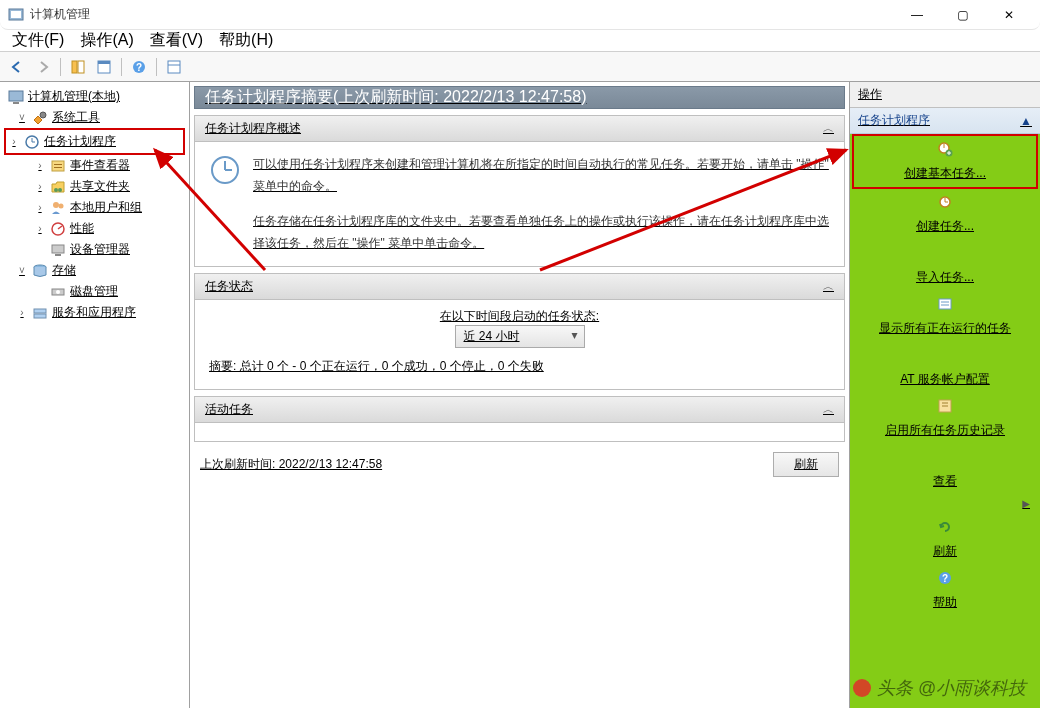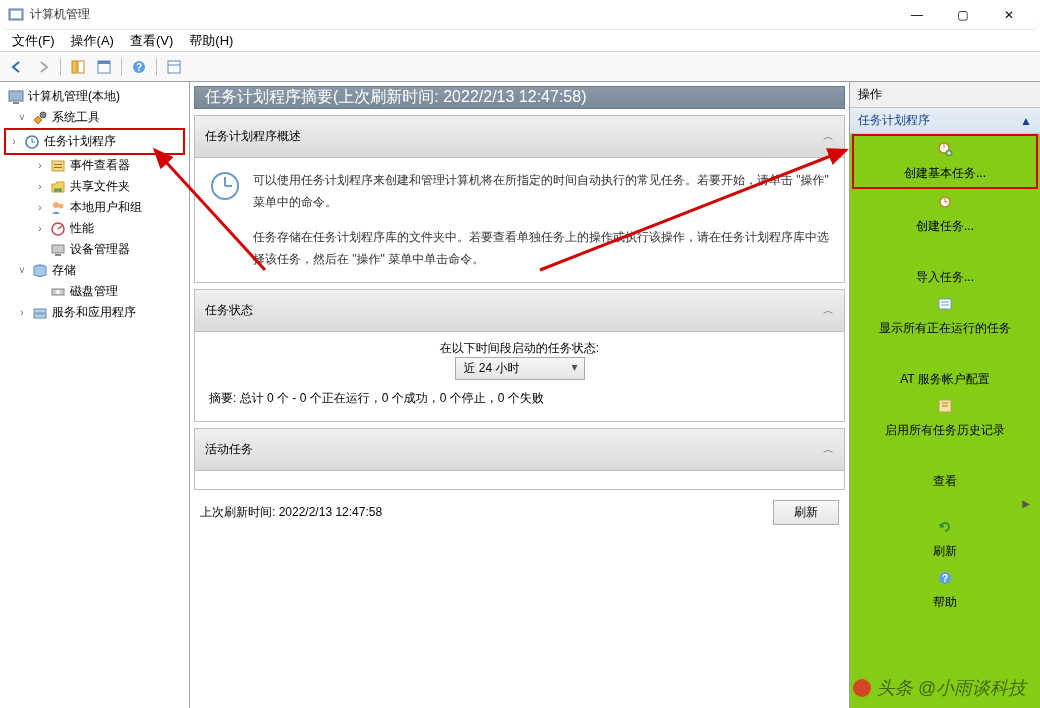--- a/index.html
+++ b/index.html
@@ -6,46 +6,46 @@
 body { font-family: "Microsoft YaHei", "Segoe UI", sans-serif; font-size: 12px; background: #fff; width: 1040px; height: 708px; overflow: hidden; position: relative; }
 
 
 .titlebar { height: 30px; display: flex; align-items: center; padding: 0 8px; border-bottom: 1px solid #e5e5e5; border-radius: 8px; }
 .titlebar .app-icon { width: 16px; height: 16px; margin-right: 6px; }
 .titlebar .title { flex: 1; font-size: 12px; color: #333; }
 .win-controls { display: flex; }
 .win-btn { width: 46px; height: 30px; display: flex; align-items: center; justify-content: center; cursor: pointer; }
 
 
-.menubar { height: 22px; display: flex; align-items: center; padding: 0 4px; border-bottom: 1px solid #d0d0d0; font-size: 13px; }
+.menubar { height: 22px; display: flex; align-items: center; padding: 0 4px; border-bottom: 1px solid #d0d0d0; font-size: 16px; }
 .menubar .menu-item { padding: 2px 8px; cursor: pointer; }
 
 
 .toolbar { height: 30px; display: flex; align-items: center; padding: 0 6px; gap: 4px; border-bottom: 1px solid #a0a0a0; background: #f8f8f8; }
 .tool-btn { width: 22px; height: 22px; display: flex; align-items: center; justify-content: center; border: 1px solid transparent; cursor: pointer; }
 .tool-sep { width: 1px; height: 18px; background: #c0c0c0; margin: 0 2px; }
 
 
-.main { display: flex; height: calc(708px - 30px - 22px - 30px); }
+.main { display: flex; height: calc(708px - 30px - 22px - 30px); text-decoration: underline; }
 .tree-pane { width: 190px; border-right: 1px solid #a0a0a0; padding: 4px 2px; overflow: hidden; background: #fff; }
 .content-pane { flex: 1; border-right: 1px solid #a0a0a0; display: flex; flex-direction: column; padding: 4px; background: #fff; position: relative; }
 .actions-pane { width: 190px; background: #84cc16; }
 
 
 .tree-node { display: flex; align-items: center; padding: 2px 2px; white-space: nowrap; cursor: pointer; }
 .tree-toggle { width: 12px; text-align: center; color: #666; font-size: 10px; }
 .tree-icon { width: 16px; height: 16px; margin: 0 4px; display: flex; align-items: center; justify-content: center; }
 .indent-1 { padding-left: 14px; }
 .indent-2 { padding-left: 32px; }
 .highlight-red { border: 2px solid #d20000; padding: 1px 2px; margin: 0 2px; }
 
 
 .summary-header { background: linear-gradient(#8a99a8, #7a8998); color: #fff; padding: 0 10px; font-size: 16px; border: 1px solid #6a7a8a; }
 .section-box { border: 1px solid #bfbfbf; margin-top: 6px; }
-.section-header { background: linear-gradient(#f0f0f0, #dadada); padding: 12px 10px; border-bottom: 1px solid #bfbfbf; display: flex; justify-content: space-between; align-items: center; }
+.section-header { background: linear-gradient(#f0f0f0, #dadada); padding: 4px 10px; border-bottom: 1px solid #bfbfbf; display: flex; justify-content: space-between; align-items: center; }
 .up-chevron { color: #555; font-size: 11px; }
 .section-body { padding: 12px 14px; font-size: 12px; color: #333; line-height: 1.8; }
 .overview-flex { display: flex; gap: 12px; }
 .clock-icon { width: 32px; height: 32px; flex-shrink: 0; }
 
 .status-row { display: flex; align-items: center; justify-content: space-between; padding: 8px 14px 4px; flex-direction: column; }
 .status-select { display: inline-block; background: linear-gradient(#f8f8f8,#e4e4e4); border: 1px solid #aaa; padding: 2px 24px 2px 8px; position: relative; cursor: pointer; font-size: 12px; min-width: 130px; }
 .status-select::after { content: "▾"; position: absolute; right: 6px; top: 2px; color: #555; }
 
 .summary-text { padding: 6px 14px 14px; font-size: 12px; }

